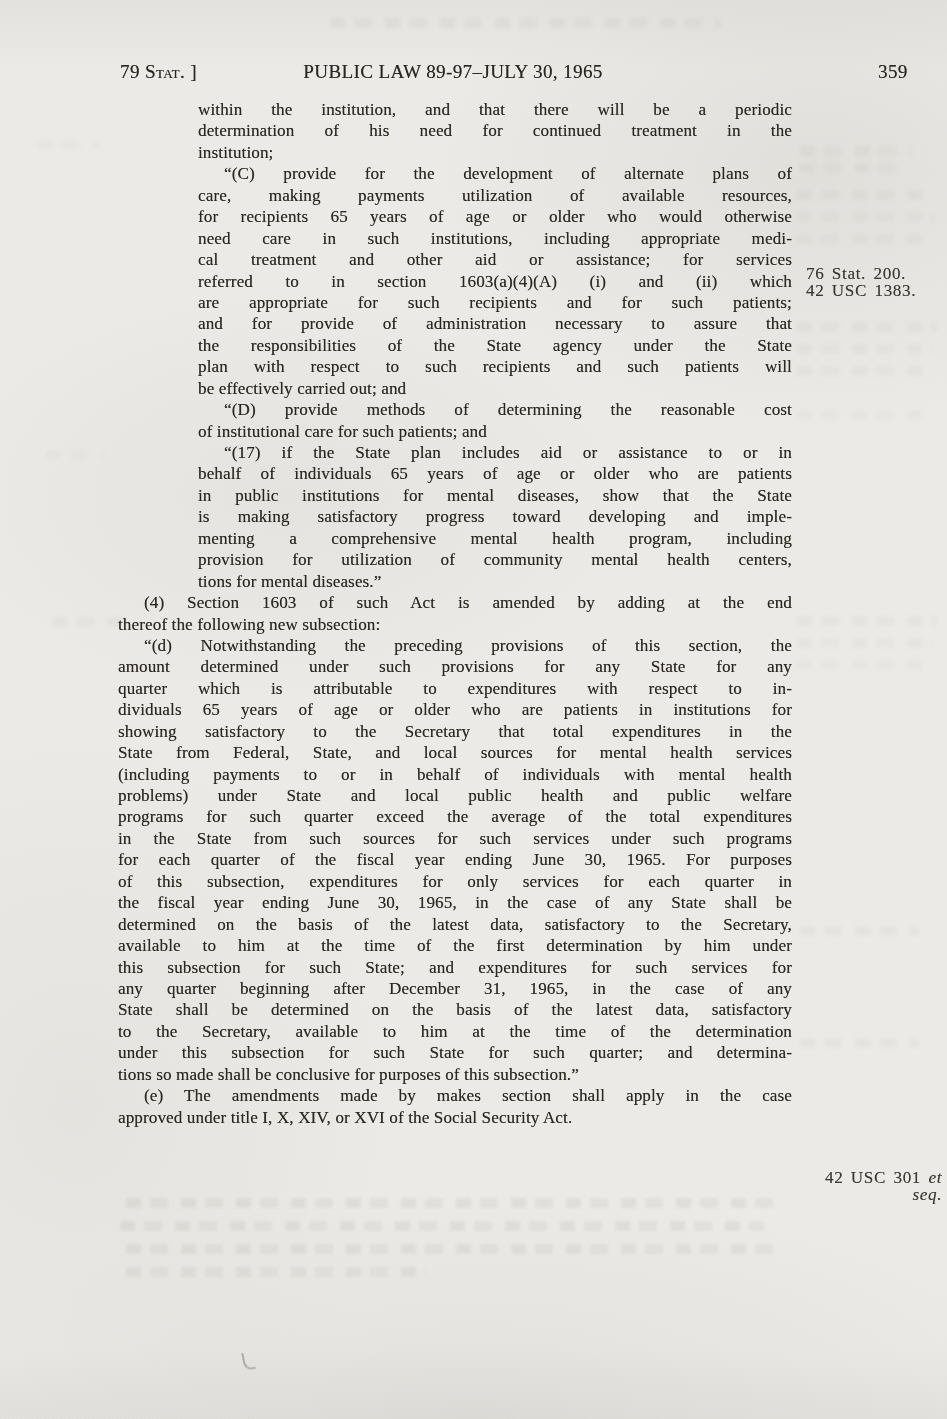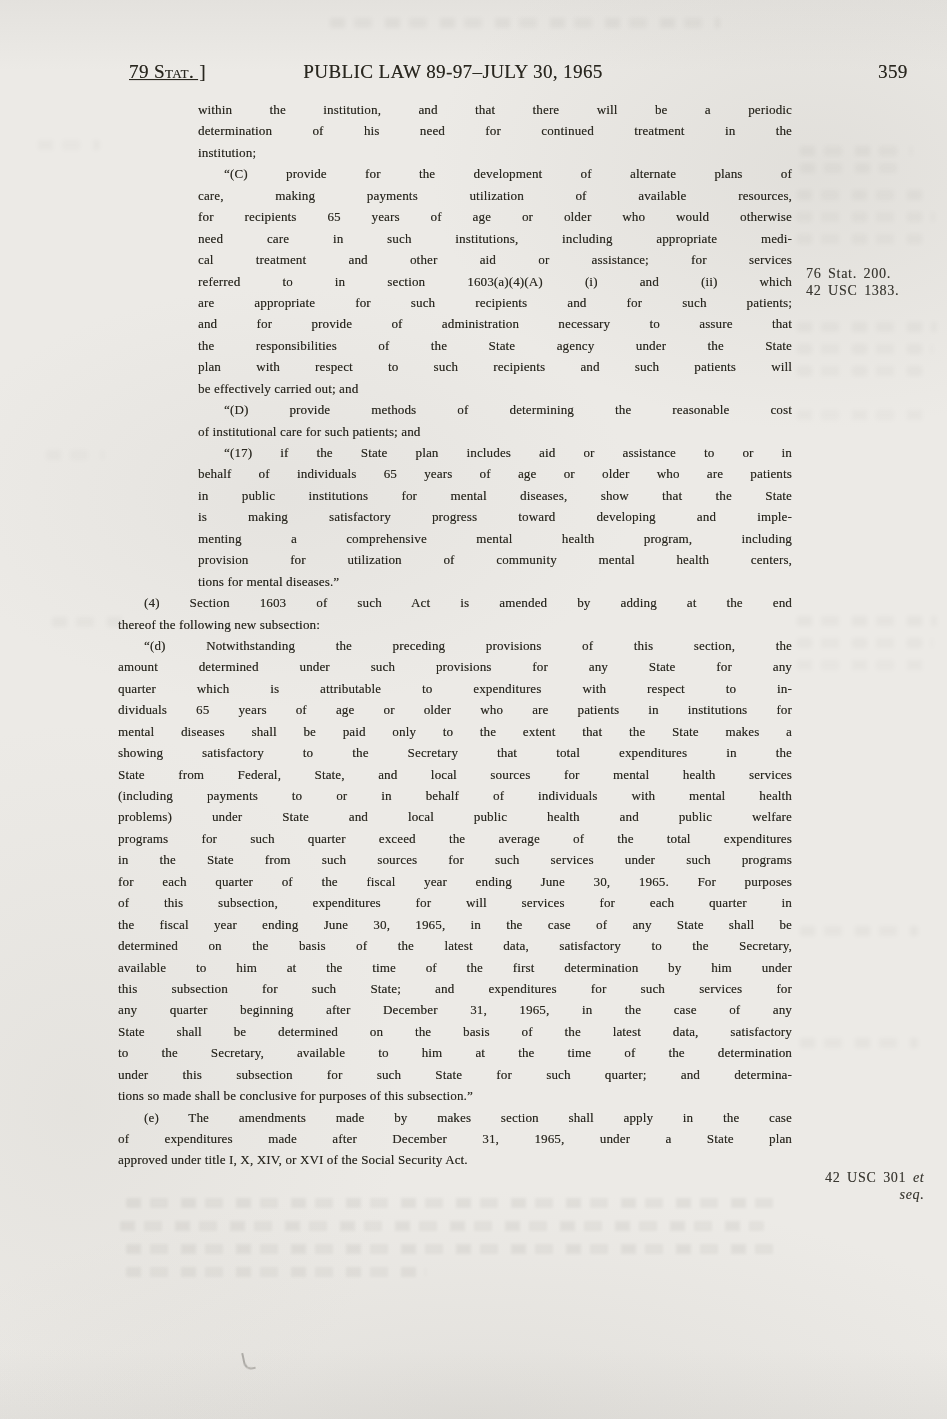--- a/index.html
+++ b/index.html
@@ -17,41 +17,41 @@
       radial-gradient(ellipse 620px 420px at 86% 12%, rgba(197,195,189,0.28), transparent 62%),
       radial-gradient(ellipse 540px 640px at 8% 78%, rgba(203,201,195,0.22), transparent 60%),
       radial-gradient(ellipse 820px 320px at 50% 100%, rgba(186,184,178,0.20), transparent 72%),
       radial-gradient(ellipse 500px 300px at 30% 35%, rgba(222,220,216,0.5), transparent 70%),
       linear-gradient(180deg, rgba(208,206,202,0.30), rgba(236,234,230,0) 5%, rgba(236,234,230,0) 95%, rgba(203,201,197,0.25));
     color: #29271f;
   }
   
   .hdr span { position: absolute; top: 61px; font-size: 19px; letter-spacing: 0.4px;
               text-shadow: 0.2px 0.2px 0.6px rgba(41,39,31,0.55); white-space: nowrap; }
-  .h-left   { left: 129px; font-variant: small-caps; text-decoration: underline; }
+  .h-left   { left: 120px; font-variant: small-caps; }
   .h-center { left: 453px; transform: translateX(-50%); }
   .h-right  { left: 878px; }
   
   .body-col {
     position: absolute; top: 99px; left: 118px; width: 674px;
-    font-size: 13px; letter-spacing: 0.15px;
+    font-size: 17px; letter-spacing: 0.15px;
     text-shadow: 0.2px 0.2px 0.55px rgba(41,39,31,0.5);
   }
   .para { margin: 0; }
   .para.sub { margin-left: 80px; }
   .line {
     line-height: 21.45px; height: 21.45px;
     text-align: justify; text-align-last: justify;
     white-space: normal; overflow: visible;
   }
   .line.lastline { text-align-last: left; }
   .para.fi .line:first-child { text-indent: 26px; }
   
   .margin-note {
-    position: absolute; font-size: 14px; line-height: 16.6px;
+    position: absolute; font-size: 17px; line-height: 16.6px;
     letter-spacing: 0.7px; word-spacing: 2.5px; color: #3a3831;
     text-shadow: 0.2px 0.2px 0.5px rgba(58,56,49,0.45); white-space: nowrap;
   }
   .note-1 { left: 806px; top: 266px; }
   .note-2 { left: 811px; top: 1170px; }
   .note-2 .l1 { padding-left: 14px; display: block; }
   .note-2 .l2 { display: block; text-align: right; }
   .it { font-style: italic; }
   
   .smudge {
@@ -134,42 +134,40 @@
       </div>
       <div class="para full fi">
         <div class="line">(4) Section 1603 of such Act is amended by adding at the end</div>
         <div class="line lastline">thereof the following new subsection:</div>
       </div>
       <div class="para full fi">
         <div class="line">“(d) Notwithstanding the preceding provisions of this section, the</div>
         <div class="line">amount determined under such provisions for any State for any</div>
         <div class="line">quarter which is attributable to expenditures with respect to in-</div>
         <div class="line">dividuals 65 years of age or older who are patients in institutions for</div>
-        <div class="line">mental diseases shall be paid only to the extent that the State makes a</div>
         <div class="line">showing satisfactory to the Secretary that total expenditures in the</div>
         <div class="line">State from Federal, State, and local sources for mental health services</div>
         <div class="line">(including payments to or in behalf of individuals with mental health</div>
         <div class="line">problems) under State and local public health and public welfare</div>
         <div class="line">programs for such quarter exceed the average of the total expenditures</div>
         <div class="line">in the State from such sources for such services under such programs</div>
         <div class="line">for each quarter of the fiscal year ending June 30, 1965.  For purposes</div>
-        <div class="line">of this subsection, expenditures for will services for each quarter in</div>
+        <div class="line">of this subsection, expenditures for only services for each quarter in</div>
         <div class="line">the fiscal year ending June 30, 1965, in the case of any State shall be</div>
         <div class="line">determined on the basis of the latest data, satisfactory to the Secretary,</div>
         <div class="line">available to him at the time of the first determination by him under</div>
         <div class="line">this subsection for such State; and expenditures for such services for</div>
         <div class="line">any quarter beginning after December 31, 1965, in the case of any</div>
         <div class="line">State shall be determined on the basis of the latest data, satisfactory</div>
         <div class="line">to the Secretary, available to him at the time of the determination</div>
         <div class="line">under this subsection for such State for such quarter; and determina-</div>
         <div class="line lastline">tions so made shall be conclusive for purposes of this subsection.”</div>
       </div>
       <div class="para full fi">
         <div class="line">(e) The amendments made by makes section shall apply in the case</div>
-        <div class="line">of expenditures made after December 31, 1965, under a State plan</div>
         <div class="line lastline">approved under title I, X, XIV, or XVI of the Social Security Act.</div>
       </div>
     </div>
 
   <div class="margin-note note-1">
     <span style="display:block">76 Stat. 200.</span>
     <span style="display:block">42 USC 1383.</span>
   </div>
   <div class="margin-note note-2">
     <span class="l1"><span>42 USC 301 </span><span class="it">et</span></span>

